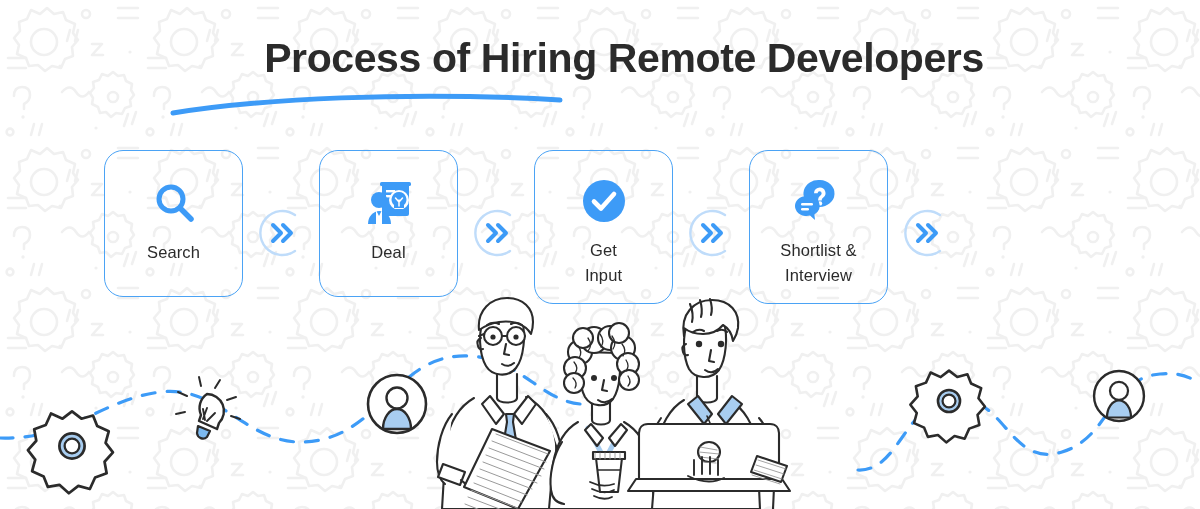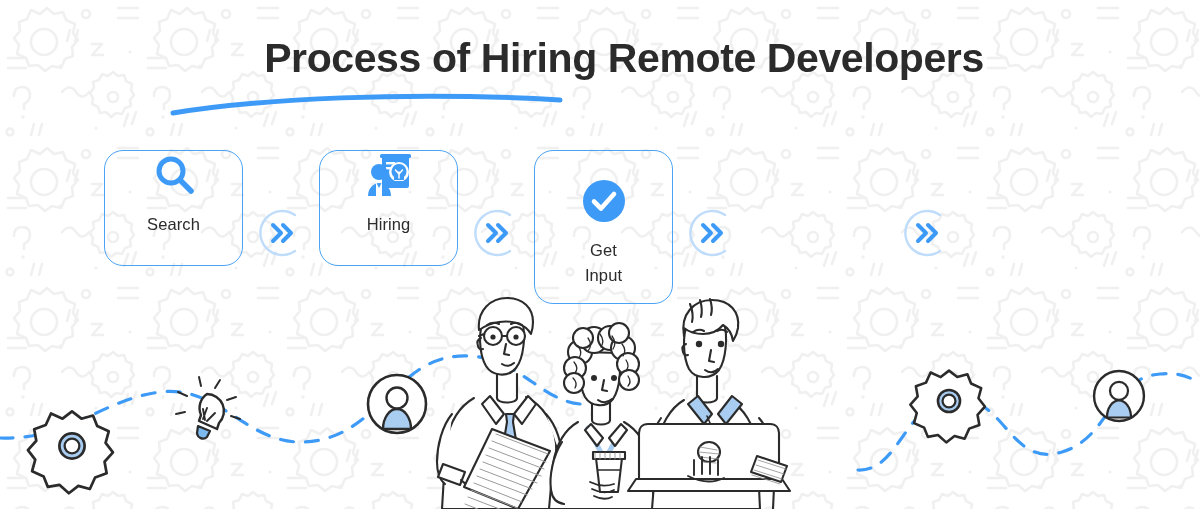--- a/index.html
+++ b/index.html
@@ -69,21 +69,21 @@
     top: 0;
     width: 139px;
     border: 1.4px solid #4ba3f5;
     border-radius: 19px;
     background: transparent;
     box-sizing: border-box;
     display: flex;
     flex-direction: column;
     align-items: center;
   }
-  .step-card.short { height: 116px; }
+  .step-card.short { height: 147px; padding-top: 28px; }
   .step-card.tall  { height: 154px; padding-top: 26px; }
 
   .step-icon {
     width: 48px;
     height: 48px;
     display: flex;
     align-items: center;
     justify-content: center;
   }
   .step-icon svg { display: block; overflow: visible; }
@@ -258,21 +258,21 @@
           <rect x="20" y="15" width="6" height="2.4" fill="#ffffff"></rect>
           <circle cx="33" cy="20" r="10" fill="#ffffff"></circle>
           <path d="M33 12 a7.5 7.5 0 0 1 5 13 l0 3 l-10 0 l0 -3 a7.5 7.5 0 0 1 5 -13 z" fill="#3d9bf7"></path>
           <rect x="29" y="29" width="8" height="2.4" rx="1.2" fill="#3d9bf7"></rect>
           <path d="M33 26 l0 -6 M33 22 l-3.5 -4 M33 22 l3.5 -4" stroke="#ffffff" stroke-width="1.5" fill="none" stroke-linecap="round"></path>
           <circle cx="13" cy="20" r="8" fill="#3d9bf7"></circle>
           <path d="M2 44 a11.5 13 0 0 1 23 0 z" fill="#3d9bf7"></path>
           <path d="M10 30 l3 6 l3 -6 l0 14 l-6 0 z" fill="#ffffff"></path>
         </svg>
       </span>
-      <span class="step-label">Hiring</span>
+      <span class="step-label">Deal</span>
     </div>
 
     <svg class="connector" style="left:470px;" viewBox="0 0 52 52">
       <path d="M40 8 a22 22 0 1 0 0 36" fill="none" stroke="#bfdcfa" stroke-width="2.4" stroke-linecap="round"></path>
       <path d="M18 18 l8 8 l-8 8 M28 18 l8 8 l-8 8" fill="none" stroke="#3d9bf7" stroke-width="4" stroke-linecap="round" stroke-linejoin="round"></path>
     </svg>
 
     <div class="step-card tall" style="left:534px;">
       <span class="step-icon">
         <svg width="44" height="44" viewBox="0 0 44 44">
@@ -282,20 +282,34 @@
       </span>
       <span class="step-label">Get
 Input</span>
     </div>
 
     <svg class="connector" style="left:685px;" viewBox="0 0 52 52">
       <path d="M40 8 a22 22 0 1 0 0 36" fill="none" stroke="#bfdcfa" stroke-width="2.4" stroke-linecap="round"></path>
       <path d="M18 18 l8 8 l-8 8 M28 18 l8 8 l-8 8" fill="none" stroke="#3d9bf7" stroke-width="4" stroke-linecap="round" stroke-linejoin="round"></path>
     </svg>
 
+    <div class="step-card tall" style="left:749px;">
+      <span class="step-icon">
+        <svg width="50" height="46" viewBox="0 0 50 46">
+          <path d="M26 2 a15 13.5 0 1 1 -1 27 l-6 6 l0 -7 a15 13.5 0 0 1 7 -26 z" fill="#3d9bf7"></path>
+          <path d="M26 9.5 a5.6 5.6 0 0 1 3.6 9.8 c-1.4 1.2 -1.9 1.9 -1.9 3.2 l-3.6 0 c0 -2.4 0.7 -3.6 2.3 -5 c1 -0.9 1.2 -1.6 1.2 -2.3 a2 2 0 0 0 -4 0 l-3.6 0 a5.8 5.8 0 0 1 6 -5.7 z" fill="#ffffff"></path>
+          <circle cx="26" cy="25.4" r="2.2" fill="#ffffff"></circle>
+          <path d="M13 18 a11.5 10 0 1 0 3 19.5 l5 4.5 l-0.6 -5.6 a11.5 10 0 0 0 -7.4 -18.4 z" fill="#3d9bf7"></path>
+          <rect x="7" y="25" width="12" height="2.6" rx="1.3" fill="#ffffff"></rect>
+          <rect x="7" y="30" width="8" height="2.6" rx="1.3" fill="#ffffff"></rect>
+        </svg>
+      </span>
+      <span class="step-label">Shortlist &amp;
+Interview</span>
+    </div>
 
     <svg class="connector" style="left:900px;" viewBox="0 0 52 52">
       <path d="M40 8 a22 22 0 1 0 0 36" fill="none" stroke="#bfdcfa" stroke-width="2.4" stroke-linecap="round"></path>
       <path d="M18 18 l8 8 l-8 8 M28 18 l8 8 l-8 8" fill="none" stroke="#3d9bf7" stroke-width="4" stroke-linecap="round" stroke-linejoin="round"></path>
     </svg>
 
   </div>
 
   <svg id="people-layer" viewBox="0 0 1200 509" xmlns="http://www.w3.org/2000/svg">
     <g fill="none" stroke="#2b2b2b" stroke-width="2.1" stroke-linecap="round" stroke-linejoin="round">

